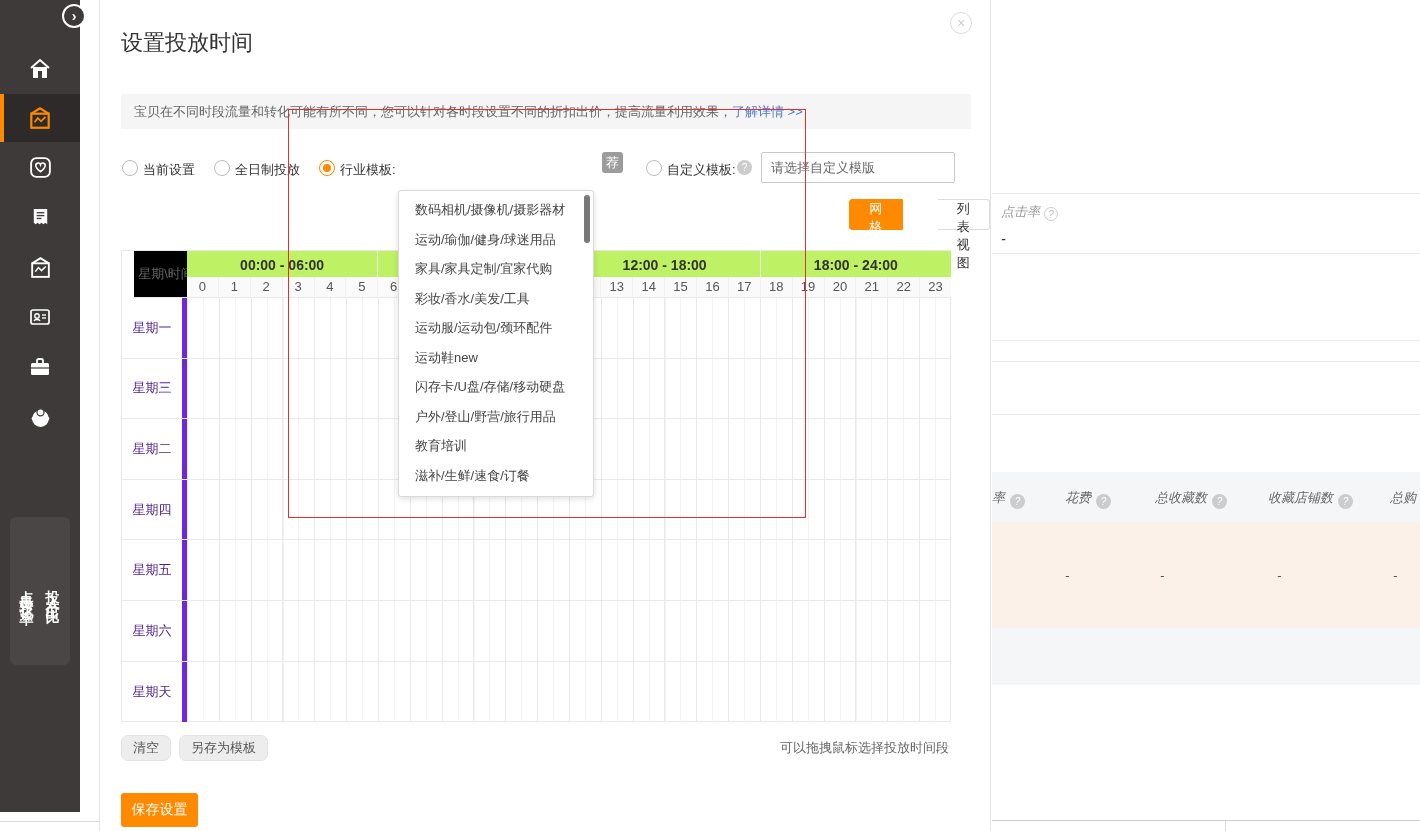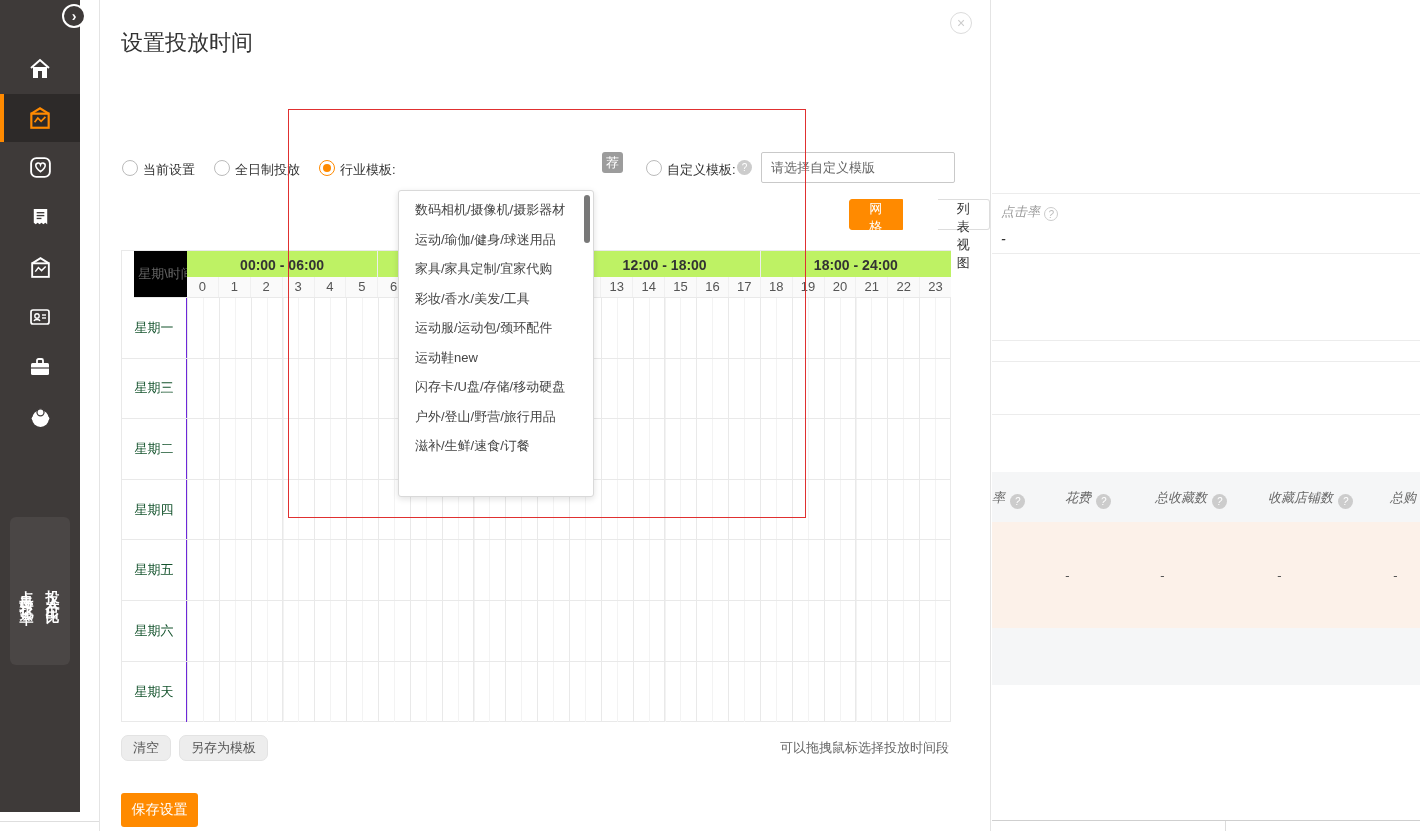--- a/index.html
+++ b/index.html
@@ -75,21 +75,21 @@
   .g-block { flex:1; text-align:center; line-height:28px; font-weight:bold; color:#333; font-size:14px;
     border-left:1px solid #ededed; }
   .g-block:first-child { border-left:none; }
   .g-hours { position:absolute; left:65px; top:26px; width:764px; height:21px; display:flex; background:#fafafa;
     border-bottom:1px solid #e9e9e9; }
   .g-hour { flex:1; text-align:center; color:#555; font-size:13px; line-height:19px; border-left:1px solid #f0f0f0; }
   .g-hour:first-child { border-left:none; }
   .g-body { position:absolute; left:0; top:47px; width:828px; }
   .g-row { display:flex; height:60.6px; border-bottom:1px solid #e9e9e9; }
   .g-row:last-child { border-bottom:none; }
-  .g-day { width:65px; border-right:1px solid #6d28d9; color:#14532d; display:flex; align-items:center; justify-content:center; }
+  .g-day { width:65px; border-right:5px solid #6d28d9; color:#4c1d95; display:flex; align-items:center; justify-content:center; }
   .g-cells { flex:1; background-image:
       repeating-linear-gradient(90deg,#e9e9e9 0 1px,transparent 1px 31.833px),
       repeating-linear-gradient(90deg,#f3f3f3 0 1px,transparent 1px 15.917px); }
 
   .red-rect { position:absolute; left:188px; top:109px; width:518px; height:409px;
     border:1px solid #e03030; z-index:20; pointer-events:none; }
 
   .dropdown { position:absolute; left:298px; top:190px; width:196px; height:307px; background:#fff;
     border:1px solid #d9d9d9; border-radius:3px; box-shadow:0 2px 6px rgba(0,0,0,.12);
     z-index:25; overflow:hidden; padding-top:4px; }
@@ -203,20 +203,23 @@
         <span class="vtag">投入产出比</span>
       </div>
   </div>
   <div class="sb-bottom-line"></div>
   <button class="expand-btn"><span>›</span></button>
 
   <div class="modal">
     <button class="close-btn">×</button>
     <h1 class="modal-title">设置投放时间</h1>
 
+    <div class="banner">
+      <span>宝贝在不同时段流量和转化可能有所不同，您可以针对各时段设置不同的折扣出价，提高流量利用效果，</span><a href="#">了解详情 &gt;&gt;</a>
+    </div>
 
     <span class="radio" style="left:22px"></span>
     <span class="rlabel" style="left:43px">当前设置</span>
     <span class="radio" style="left:114px"></span>
     <span class="rlabel" style="left:135px">全日制投放</span>
     <span class="radio sel" style="left:219px"></span>
     <span class="rlabel" style="left:240px">行业模板:</span>
     <span class="badge">荐</span>
     <span class="radio" style="left:546px"></span>
     <span class="rlabel" style="left:567px">自定义模板:</span>
@@ -299,20 +302,21 @@
     <div class="dropdown">
       <div id="ddItems">
           <div class="dd-item">数码相机/摄像机/摄影器材</div>
           <div class="dd-item">运动/瑜伽/健身/球迷用品</div>
           <div class="dd-item">家具/家具定制/宜家代购</div>
           <div class="dd-item">彩妆/香水/美发/工具</div>
           <div class="dd-item">运动服/运动包/颈环配件</div>
           <div class="dd-item">运动鞋new</div>
           <div class="dd-item">闪存卡/U盘/存储/移动硬盘</div>
           <div class="dd-item">户外/登山/野营/旅行用品</div>
+          <div class="dd-item">教育培训</div>
           <div class="dd-item">滋补/生鲜/速食/订餐</div>
           <div class="dd-item clipped">……</div>
         </div>
       <div class="dd-scrollbar"></div>
     </div>
 
     <button class="ghost-btn" style="left:21px">清空</button>
     <button class="ghost-btn" style="left:79px">另存为模板</button>
     <span class="hint">可以拖拽鼠标选择投放时间段</span>
     <button class="save-btn">保存设置</button>

